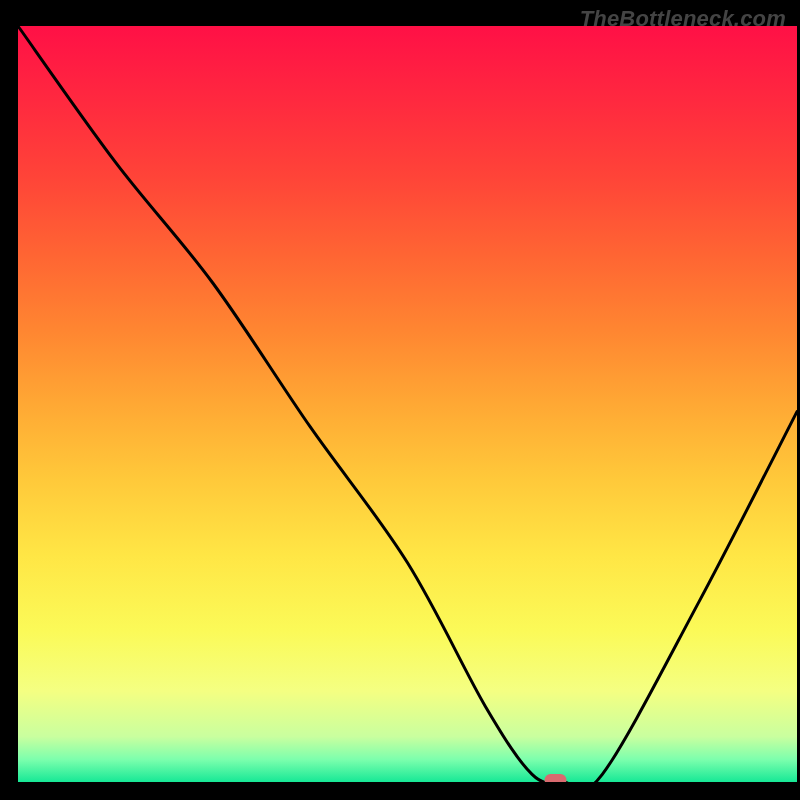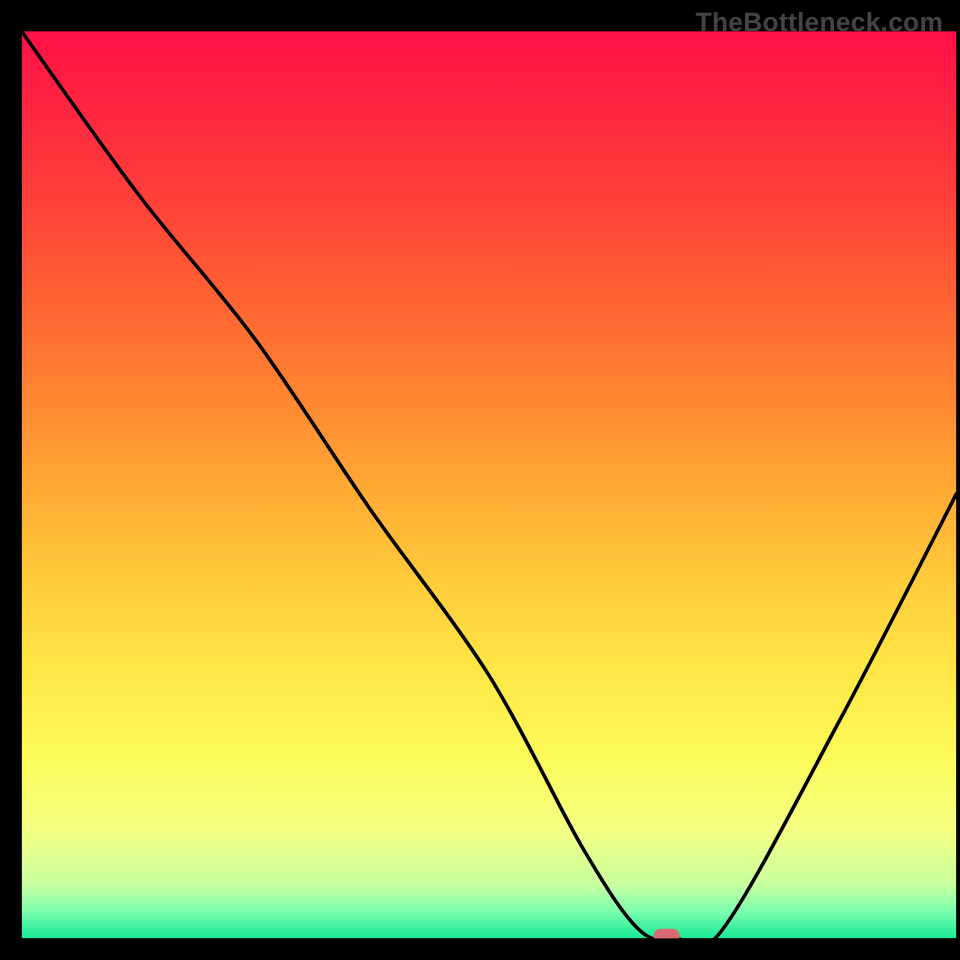--- a/index.html
+++ b/index.html
@@ -20,20 +20,21 @@
   }
   .watermark {
     position: absolute;
     top: 6px;
     right: 14px;
     color: #444;
     font-family: Arial, sans-serif;
     font-size: 22px;
     font-weight: 600;
     letter-spacing: 0.2px;
+    font-style: italic;
   }
   svg {
     display: block;
   }
 </style>
 </head>
 <body>
 
 <div class="frame">
   <svg id="chart-svg" width="800" height="800" viewBox="0 0 800 800">

